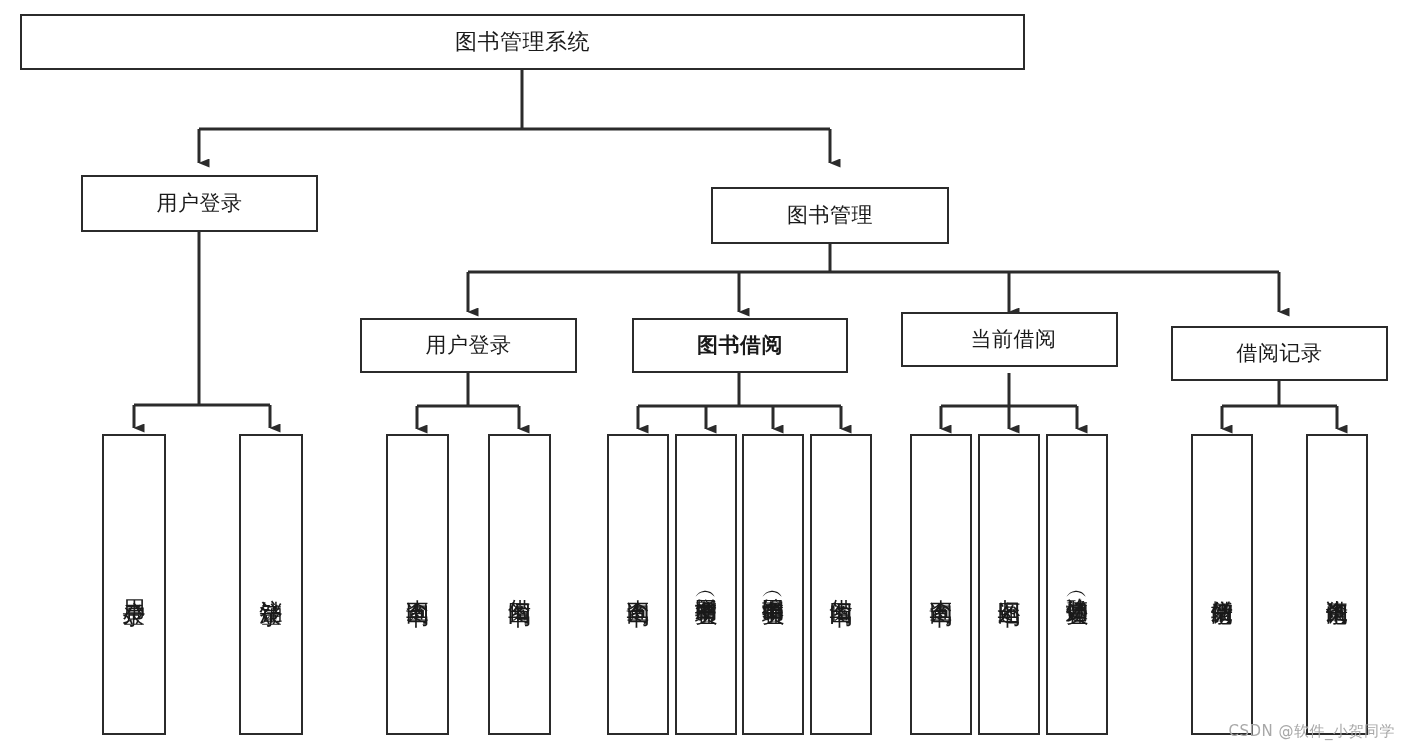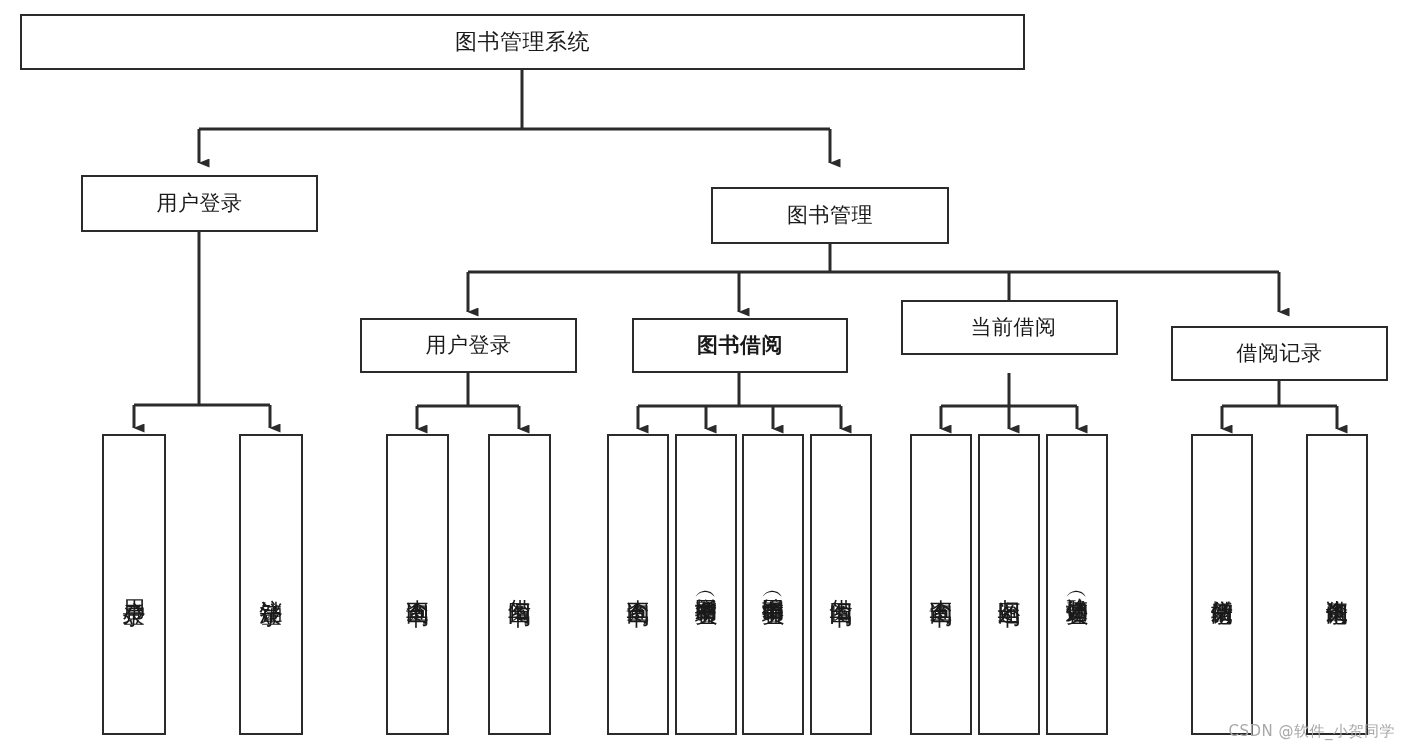--- a/index.html
+++ b/index.html
@@ -148,21 +148,21 @@
   </div>
 
   <div class="node horizontal" style="left:360px; top:318px; width:217px; height:55px;">
     <span class="node-label">用户登录</span>
   </div>
 
   <div class="node horizontal" style="left:632px; top:318px; width:216px; height:55px;font-weight:bold;">
     <span class="node-label">图书借阅</span>
   </div>
 
-  <div class="node horizontal" style="left:901px; top:300px; width:217px; height:55px;padding-left:8px;">
+  <div class="node horizontal" style="left:901px; top:312px; width:217px; height:55px;padding-left:8px;">
     <span class="node-label">当前借阅</span>
   </div>
 
   <div class="node horizontal" style="left:1171px; top:326px; width:217px; height:55px;">
     <span class="node-label">借阅记录</span>
   </div>
 
   <div class="node vertical" style="left:102px; top:434px; width:64px; height:301px;">
     <span class="node-label">用户登录</span>
   </div>

